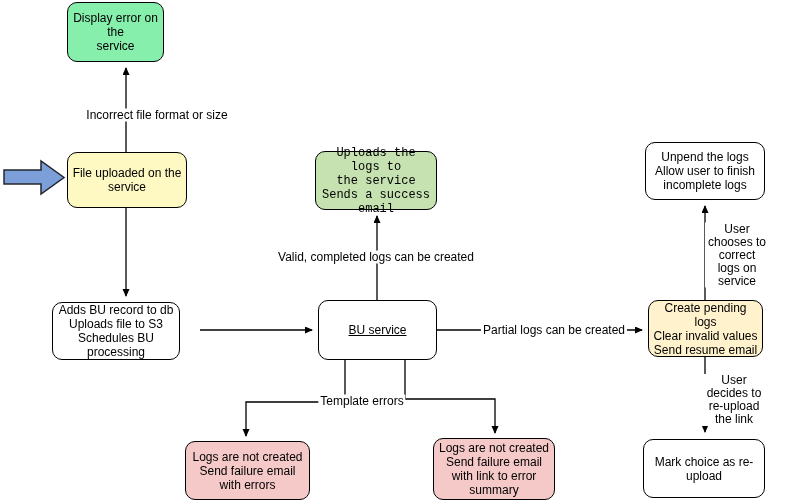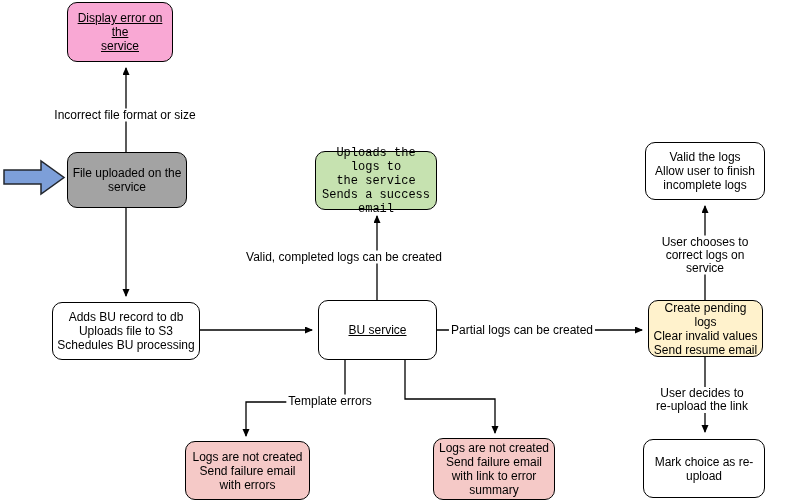--- a/index.html
+++ b/index.html
@@ -11,20 +11,21 @@
   .node{
     position:absolute;box-sizing:border-box;border:1px solid #000;border-radius:10px;
     display:flex;align-items:center;justify-content:center;text-align:center;
     font-size:12px;line-height:14px;color:#000;background:#fff;padding:2px 4px;
   }
   .node span{white-space:pre-line;}
   .edge-label{
     position:absolute;transform:translate(-50%,-50%);background:#ffffff;
     font-size:12px;line-height:13px;color:#000;white-space:pre-line;text-align:center;
     padding:0 2px;
+    margin-left:32px;
   }
 </style>
 </head>
 <body>
 
 <div class="canvas" style="background-color: rgb(255, 255, 255);">
 
   <svg class="edges" viewBox="0 0 801 501">
     <defs>
       <marker id="arr" markerWidth="10" markerHeight="10" refX="7" refY="3.5" orient="auto" markerUnits="userSpaceOnUse">
@@ -39,31 +40,31 @@
       <path d="M437 330 L642 330" marker-end="url(#arr)"></path>
       <path d="M705 300 L705 206" marker-end="url(#arr)"></path>
       <path d="M705 357 L705 432" marker-end="url(#arr)"></path>
       <path d="M345 360 L345 402 L246 402 L246 436" marker-end="url(#arr)"></path>
       <path d="M405 360 L405 399 L495 399 L495 433" marker-end="url(#arr)"></path>
     </g>
 
     <polygon points="4,170 41,170 41,161 64,177.5 41,194 41,184 4,184" stroke-width="1.5" style="fill: rgb(125, 159, 217); stroke: rgb(35, 39, 46);"></polygon>
   </svg>
 
-  <div class="node" style="left: 67px; top: 2px; width: 106px; height: 60px; background-color: #f9a8d4; text-decoration: underline;">
+  <div class="node" style="left: 67px; top: 2px; width: 97px; height: 60px; background-color: #86efac;">
     <span>Display error on the
 service</span>
   </div>
 
-  <div class="node" style="left: 67px; top: 152px; width: 120px; height: 56px; background-color: #a3a3a3;">
+  <div class="node" style="left: 67px; top: 152px; width: 120px; height: 56px; background-color: #fef9c3;">
     <span>File uploaded on the
 service</span>
   </div>
 
-  <div class="node" style="left:52px;top:302px;width:148px;height:58px;">
+  <div class="node" style="left:52px;top:302px;width:128px;height:58px;">
     <span>Adds BU record to db
 Uploads file to S3
 Schedules BU processing</span>
   </div>
 
   <div class="node" style="left:318px;top:300px;width:119px;height:60px;text-decoration:underline;">
     <span>BU service</span>
   </div>
 
   <div class="node" style="left: 315px; top: 151px; width: 122px; height: 59px; background-color: rgb(198, 226, 176); font-family: Liberation Mono, monospace;">
@@ -73,21 +74,21 @@
 email</span>
   </div>
 
   <div class="node" style="left: 648px; top: 300px; width: 115px; height: 57px; background-color: rgb(255, 242, 204);">
     <span>Create pending logs
 Clear invalid values
 Send resume email</span>
   </div>
 
   <div class="node" style="left:645px;top:142px;width:120px;height:58px;">
-    <span>Valid the logs
+    <span>Unpend the logs
 Allow user to finish
 incomplete logs</span>
   </div>
 
   <div class="node" style="left:643px;top:439px;width:122px;height:59px;">
     <span>Mark choice as re-
 upload</span>
   </div>
 
   <div class="node" style="left: 185px; top: 441px; width: 125px; height: 59px; background-color: rgb(245, 201, 199);">

